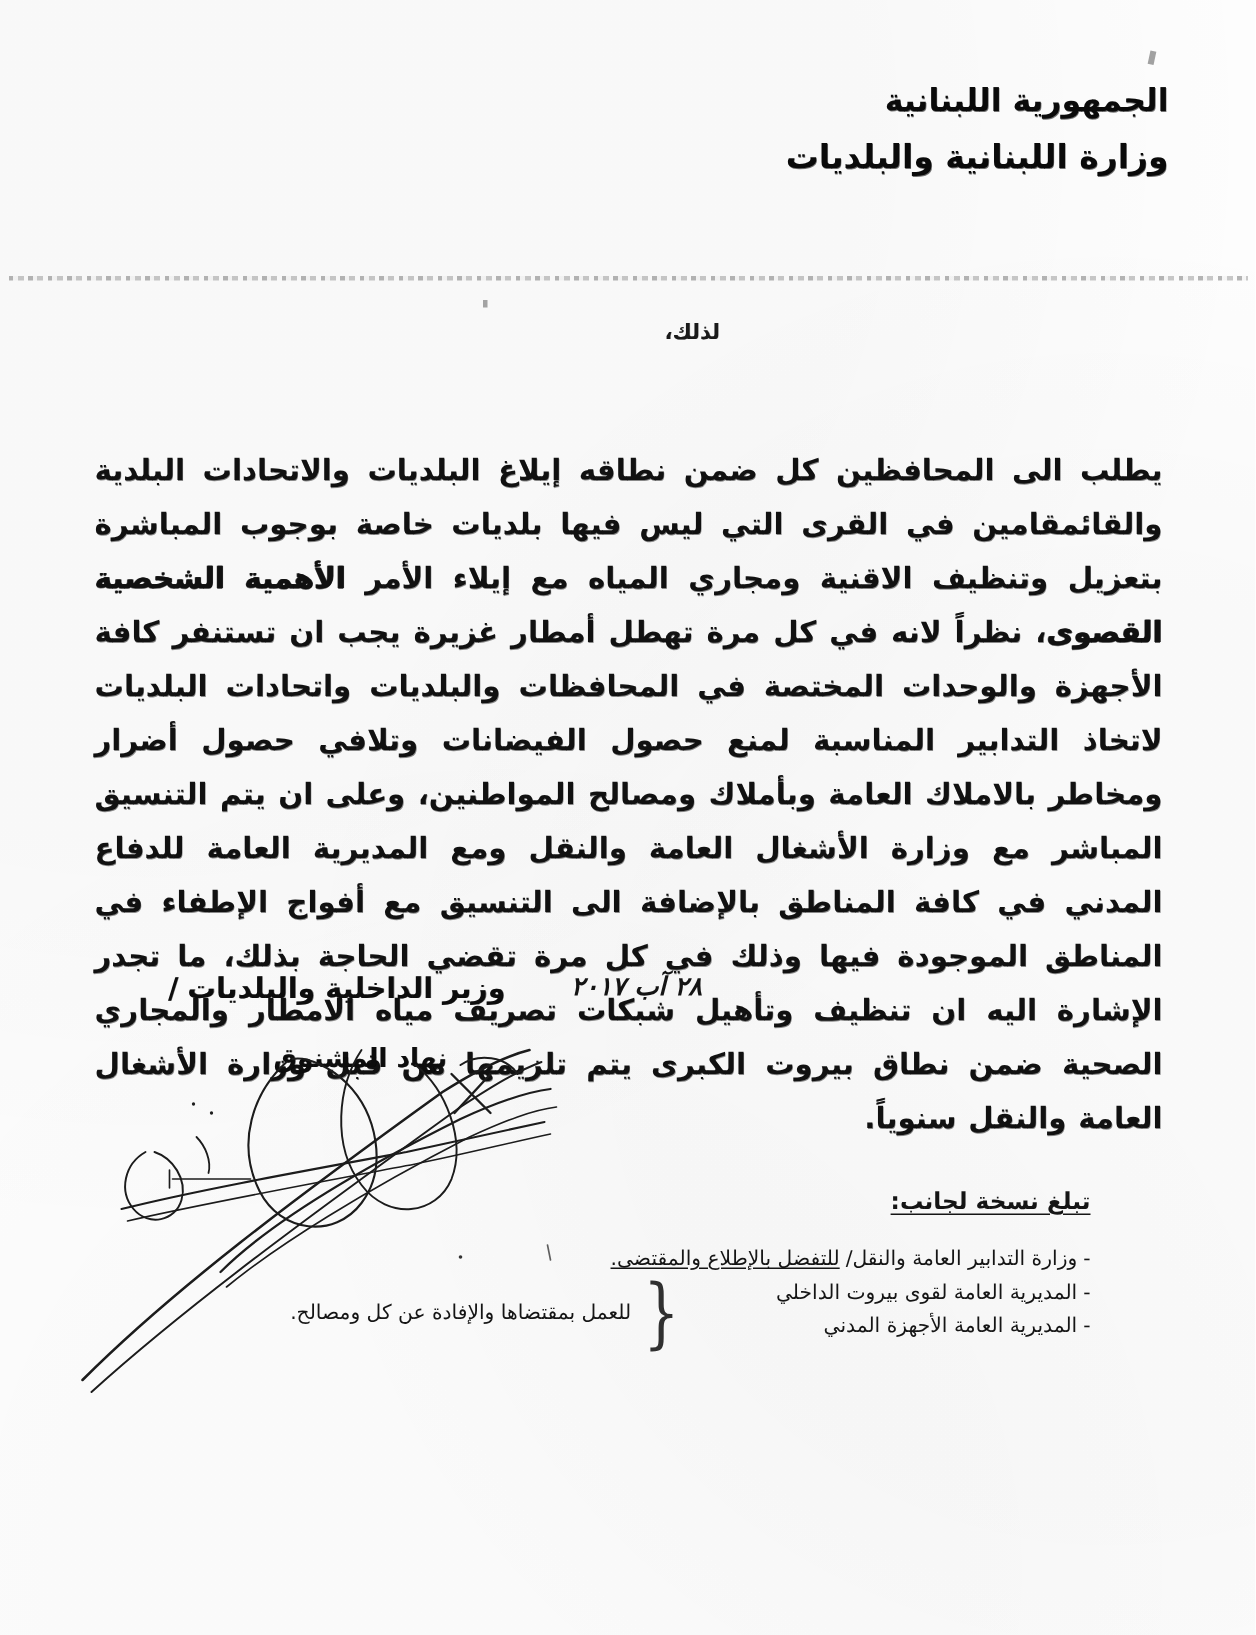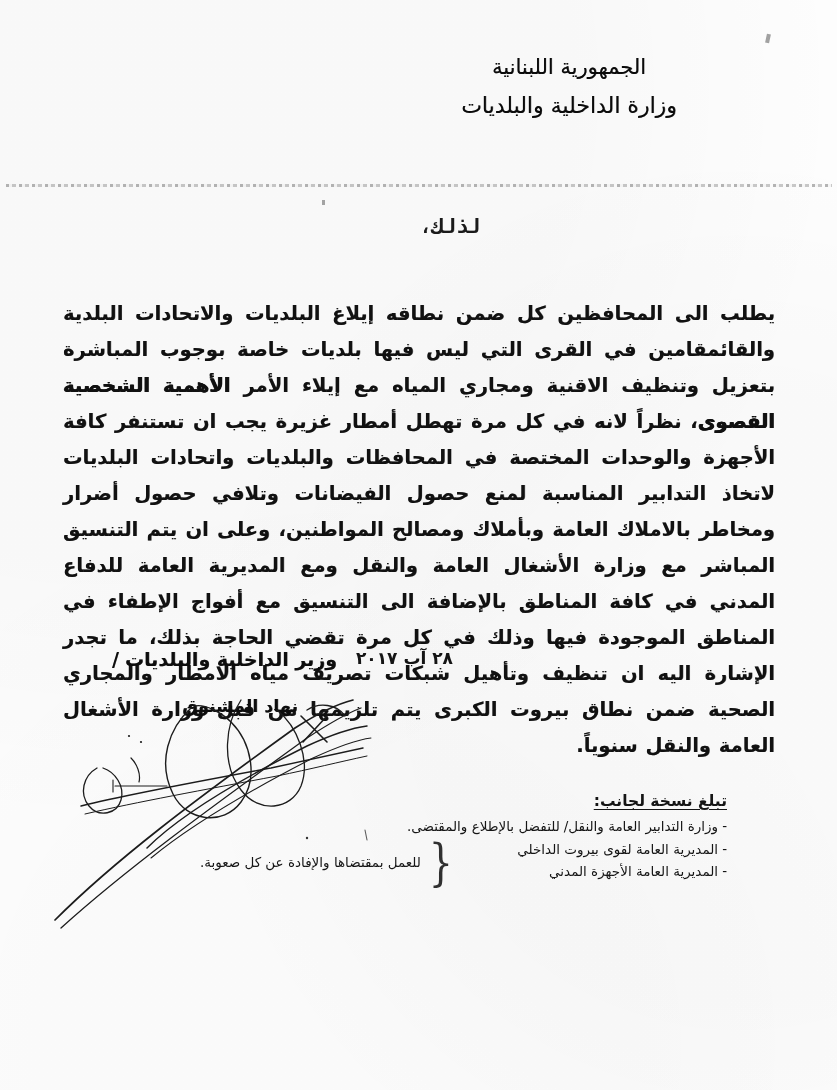--- a/index.html
+++ b/index.html
@@ -28,24 +28,25 @@
   #letterhead {
     position: absolute;
     top: 52px;
     right: 58px;
     width: 420px;
     text-align: center;
     color: #0a0a0a;
     line-height: 1.5;
   }
   #letterhead .lh-line {
-    font-weight: normal;
+    font-weight: bold;
     letter-spacing: 0.6px;
     font-size: 21px;
     text-shadow: 0.4px 0.4px 0 rgba(0,0,0,0.55);
+    text-align: right;
   }
   #letterhead .lh-line.two {
     font-size: 22px;
     margin-top: 5px;
   }
 
   
   #scan-rule {
     position: absolute;
     top: 184px;
@@ -76,26 +77,25 @@
     height: 9px;
     background: rgba(70,70,70,0.5);
     transform: rotate(12deg);
   }
 
   
   #salutation {
     position: absolute;
     top: 214px;
     right: 357px;
-    font-size: 20px;
+    font-size: 14px;
     font-weight: bold;
     letter-spacing: 3px;
     color: #1a1a1a;
     text-shadow: 0.3px 0.3px 0 rgba(0,0,0,0.4);
-    font-family: Liberation Mono, monospace;
   }
 
   
   #body-text {
     position: absolute;
     top: 296px;
     right: 62px;
     width: 712px;
     font-size: 19.5px;
     line-height: 36px;
@@ -115,26 +115,27 @@
   }
   #body-text p { margin: 0; }
   #body-text p.last {
     text-align-last: right;
   }
 
   
   #date-line {
     position: absolute;
     top: 648px;
-    right: 384px;
+    right: 369px;
     font-size: 17px;
     font-weight: bold;
     letter-spacing: 2px;
     color: #141414;
     direction: rtl;
+    font-style: italic;
   }
   #signer-title {
     position: absolute;
     top: 648px;
     right: 500px;
     font-size: 19px;
     font-weight: bold;
     color: #0d0d0d;
     text-shadow: 0.4px 0.4px 0 rgba(0,0,0,0.5);
     white-space: nowrap;
@@ -171,36 +172,37 @@
     right: 110px;
     width: 610px;
     color: #151515;
     direction: rtl;
   }
   #cc-heading {
     font-size: 15.5px;
     font-weight: bold;
     text-decoration: underline;
     text-underline-offset: 3px;
-    margin-bottom: 5px;
+    margin-bottom: 18px;
     padding-inline-end: 2px;
     text-align: right;
   }
   .cc-row {
     display: flex;
     align-items: baseline;
     justify-content: flex-start;
     font-size: 13.5px;
     line-height: 22px;
     white-space: nowrap;
   }
   .cc-dash {
     margin-inline-end: 4px;
   }
   .cc-note {
+    text-decoration: underline;
     text-underline-offset: 2px;
     margin-inline-start: 4px;
   }
   #cc-brace-group {
     position: relative;
     margin-top: 1px;
   }
   #cc-brace-group .cc-row { padding-inline-end: 0; }
   #brace-note {
     position: absolute;
@@ -223,21 +225,21 @@
   }
   .faint { opacity: 0.88; }
 </style>
 </head>
 <body>
 
 <div id="page">
 
   <div id="letterhead">
     <div class="lh-line one">الجمهورية اللبنانية</div>
-    <div class="lh-line two">وزارة الداخلية والبلديات</div>
+    <div class="lh-line two">وزارة اللبنانية والبلديات</div>
   </div>
 
   <div id="corner-speck"></div>
   <div id="scan-rule"></div>
   <div id="scan-speck"></div>
 
   <div id="salutation">لذلك،</div>
 
   <div id="body-text">
     <p class="last"><span>يطلب الى المحافظين كل ضمن نطاقه إيلاغ البلديات والاتحادات البلدية والقائمقامين في القرى التي ليس فيها بلديات خاصة بوجوب المباشرة بتعزيل وتنظيف الاقنية ومجاري المياه مع إيلاء الأمر </span><span class="strong-emph">الأهمية الشخصية القصوى</span><span>، نظراً لانه في كل مرة تهطل أمطار غزيرة يجب ان تستنفر كافة الأجهزة والوحدات المختصة في المحافظات والبلديات واتحادات البلديات لاتخاذ التدابير المناسبة لمنع حصول الفيضانات وتلافي حصول أضرار ومخاطر بالاملاك العامة وبأملاك ومصالح المواطنين، وعلى ان يتم التنسيق المباشر مع وزارة الأشغال العامة والنقل ومع المديرية العامة للدفاع المدني في كافة المناطق بالإضافة الى التنسيق مع أفواج الإطفاء في المناطق الموجودة فيها وذلك في كل مرة تقضي الحاجة بذلك، ما تجدر الإشارة اليه ان تنظيف وتأهيل شبكات تصريف مياه الامطار والمجاري الصحية ضمن نطاق بيروت الكبرى يتم تلزيمها من قبل وزارة الأشغال العامة والنقل سنوياً.</span></p>
@@ -287,18 +289,18 @@
       <div class="cc-row">
         <span class="cc-dash">-</span>
         <span>المديرية العامة لقوى بيروت الداخلي</span>
       </div>
       <div class="cc-row">
         <span class="cc-dash">-</span>
         <span>المديرية العامة الأجهزة المدني</span>
       </div>
       <div id="brace-note">
         <span id="brace-glyph" class="faint">{</span>
-        <span>للعمل بمقتضاها والإفادة عن كل صعوبة.</span>
+        <span>للعمل بمقتضاها والإفادة عن كل ومصالح.</span>
       </div>
     </div>
   </div>
 
 </div>
 
 </body></html>

